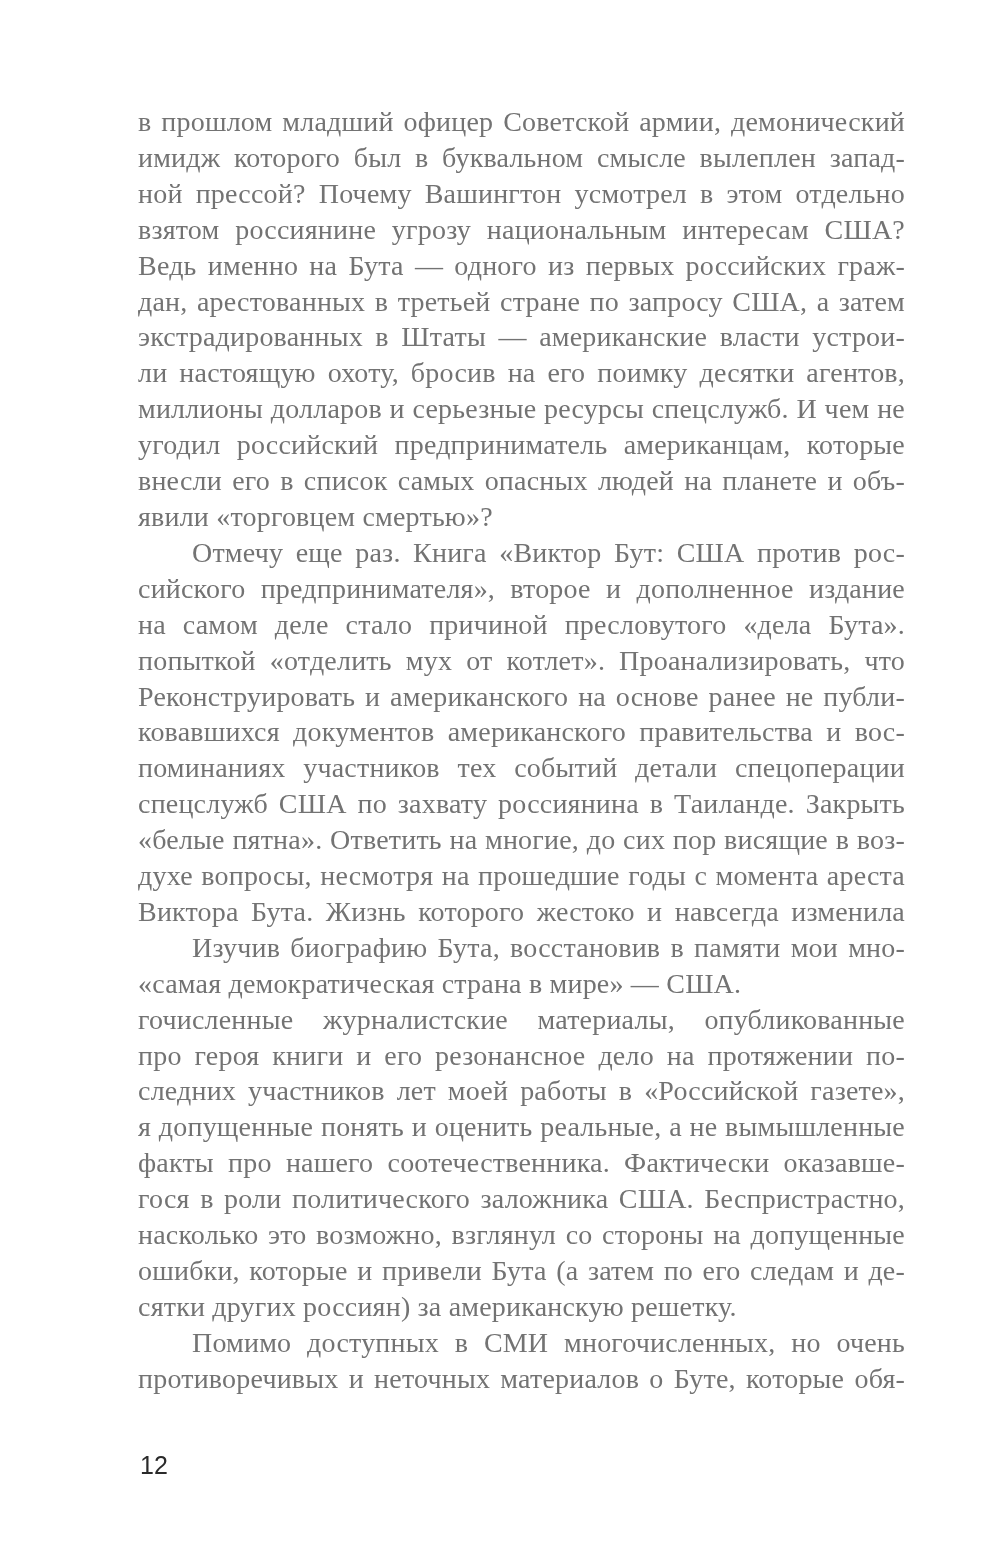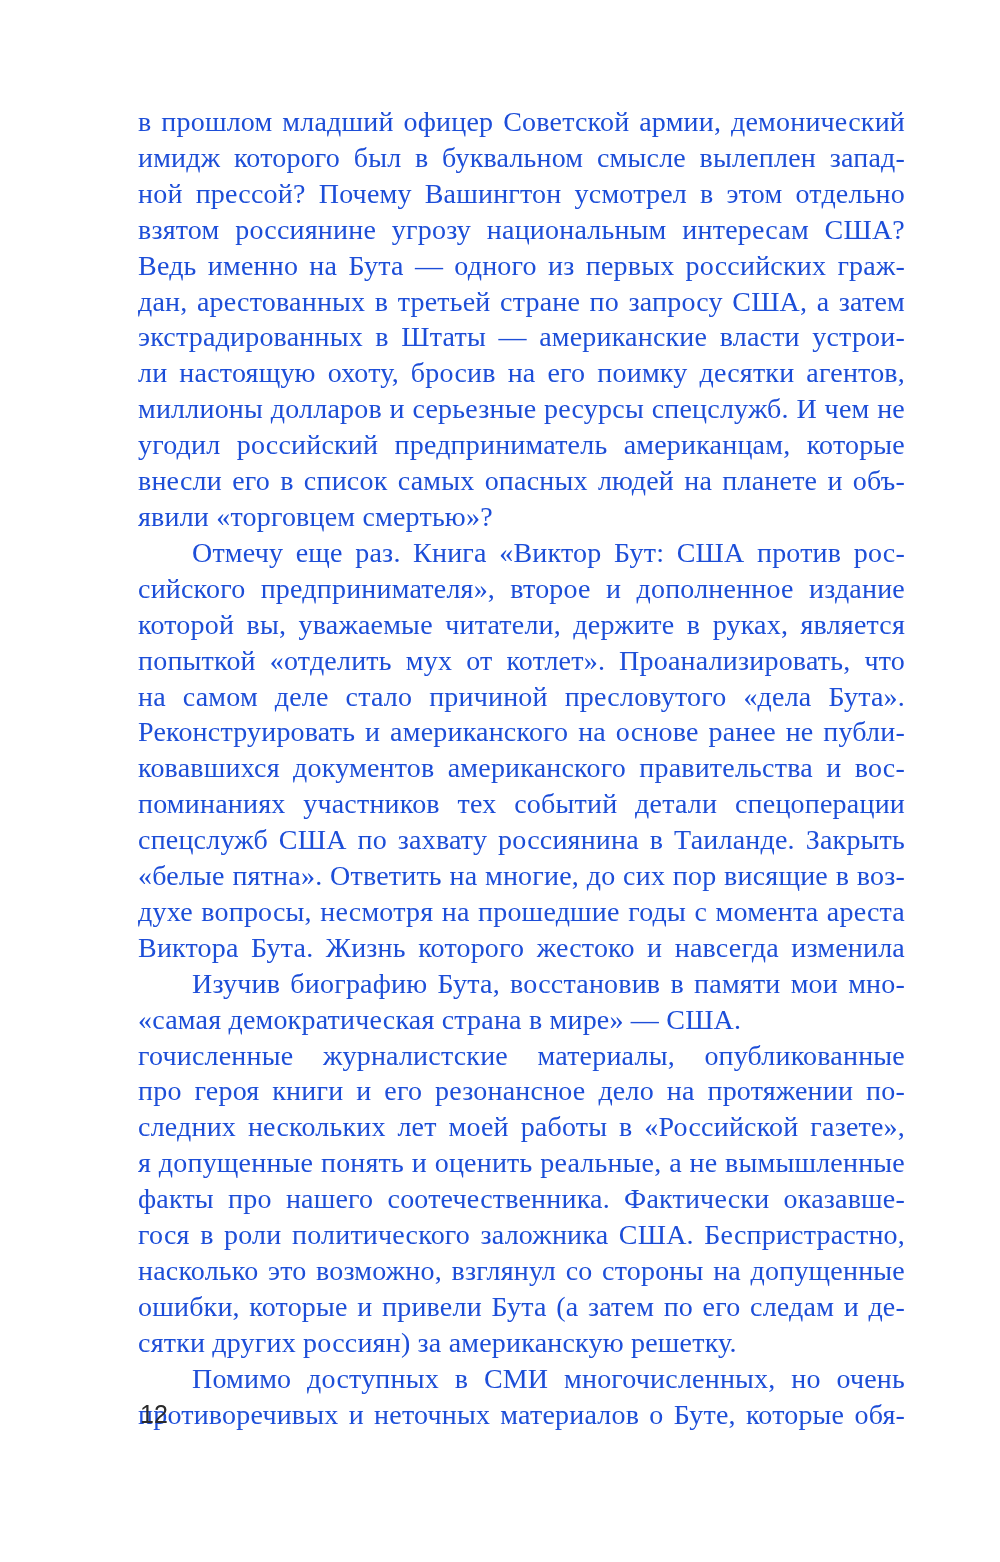--- a/index.html
+++ b/index.html
@@ -15,41 +15,41 @@
     overflow: hidden;
   }
   .text-block {
     position: absolute;
     left: 138px;
     top: 104px;
     width: 767px;
     font-family: "Liberation Serif", "DejaVu Serif", serif;
     font-size: 28px;
     line-height: 35.9px;
-    color: #1d4ed8;
+    color: #737373;
     letter-spacing: 0.2px;
   }
   .line {
     display: block;
     width: 100%;
     text-align: justify;
     text-align-last: justify;
     white-space: normal;
   }
   .line.indent {
     text-indent: 54px;
   }
   .line.last {
     text-align: right;
     text-align-last: left;
   }
   .page-number {
     position: absolute;
     left: 140px;
-    top: 1400px;
+    top: 1451px;
     font-family: "Liberation Sans", "DejaVu Sans", sans-serif;
     font-size: 25px;
     color: #2a2a2a;
   }
 </style>
 </head>
 <body>
 
 <div class="page">
   <div class="text-block">
@@ -60,35 +60,34 @@
       <div class="line">Ведь именно на Бута — одного из первых российских граж-</div>
       <div class="line">дан, арестованных в третьей стране по запросу США, а затем</div>
       <div class="line">экстрадированных в Штаты — американские власти устрои-</div>
       <div class="line">ли настоящую охоту, бросив на его поимку десятки агентов,</div>
       <div class="line">миллионы долларов и серьезные ресурсы спецслужб. И чем не</div>
       <div class="line">угодил российский предприниматель американцам, которые</div>
       <div class="line">внесли его в список самых опасных людей на планете и объ-</div>
       <div class="line last">явили «торговцем смертью»?</div>
       <div class="line indent">Отмечу еще раз. Книга «Виктор Бут: США против рос-</div>
       <div class="line">сийского предпринимателя», второе и дополненное издание</div>
-      <div class="line">которой вы, уважаемые читатели, держите в руках, является</div>
+      <div class="line">на самом деле стало причиной пресловутого «дела Бута».</div>
       <div class="line">попыткой «отделить мух от котлет». Проанализировать, что</div>
-      <div class="line">на самом деле стало причиной пресловутого «дела Бута».</div>
       <div class="line">Реконструировать и американского на основе ранее не публи-</div>
       <div class="line">ковавшихся документов американского правительства и вос-</div>
       <div class="line">поминаниях участников тех событий детали спецоперации</div>
       <div class="line">спецслужб США по захвату россиянина в Таиланде. Закрыть</div>
       <div class="line">«белые пятна». Ответить на многие, до сих пор висящие в воз-</div>
       <div class="line">духе вопросы, несмотря на прошедшие годы с момента ареста</div>
       <div class="line">Виктора Бута. Жизнь которого жестоко и навсегда изменила</div>
       <div class="line indent">Изучив биографию Бута, восстановив в памяти мои мно-</div>
       <div class="line last">«самая демократическая страна в мире» — США.</div>
       <div class="line">гочисленные журналистские материалы, опубликованные</div>
       <div class="line">про героя книги и его резонансное дело на протяжении по-</div>
-      <div class="line">следних нескольких лет моей работы в «Российской газете»,</div>
+      <div class="line">следних участников лет моей работы в «Российской газете»,</div>
       <div class="line">я допущенные понять и оценить реальные, а не вымышленные</div>
       <div class="line">факты про нашего соотечественника. Фактически оказавше-</div>
       <div class="line">гося в роли политического заложника США. Беспристрастно,</div>
       <div class="line">насколько это возможно, взглянул со стороны на допущенные</div>
       <div class="line">ошибки, которые и привели Бута (а затем по его следам и де-</div>
       <div class="line last">сятки других россиян) за американскую решетку.</div>
       <div class="line indent">Помимо доступных в СМИ многочисленных, но очень</div>
       <div class="line">противоречивых и неточных материалов о Буте, которые обя-</div>
     </div>
   <div class="page-number">12</div>

